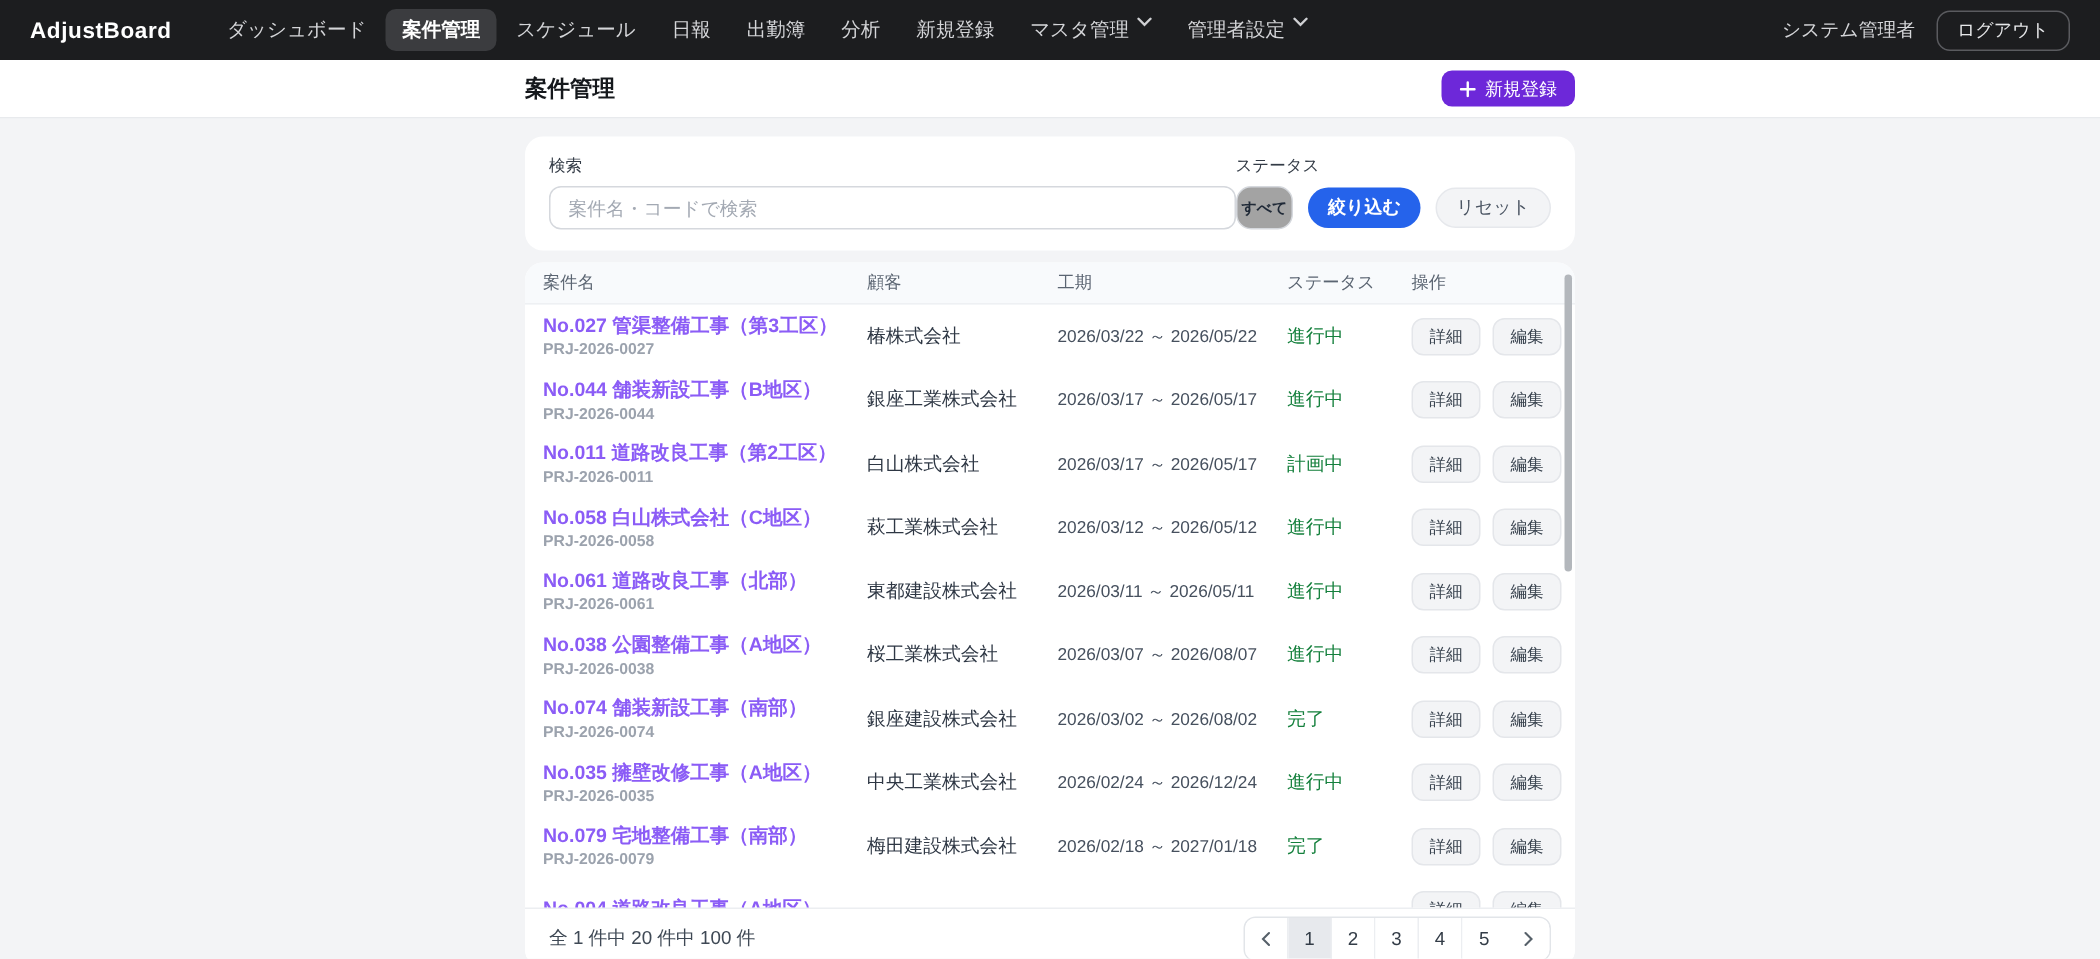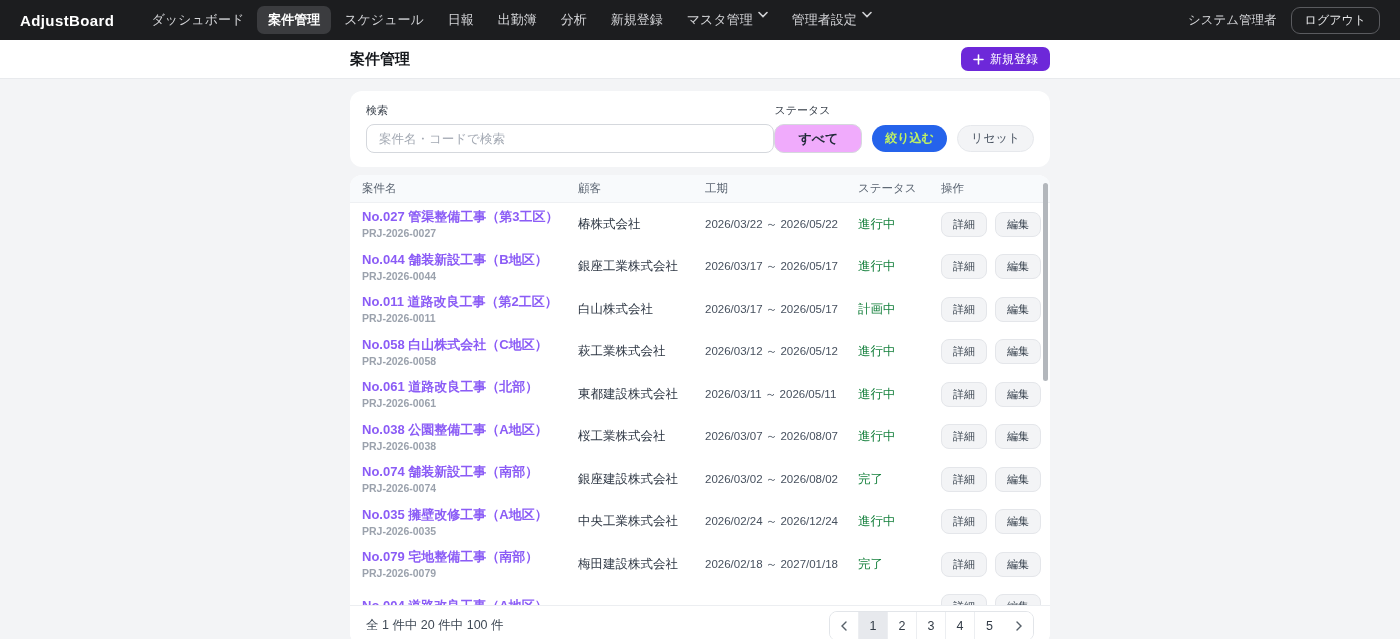--- a/index.html
+++ b/index.html
@@ -34,24 +34,24 @@
 
   
   .filter-card { padding:12px 16px 14px; display:flex; align-items:flex-end; }
   .field-label { font-size:11px; color:#333b46; margin-bottom:6px; }
   .filter-left { flex:1; }
   .search-input { width:100%; height:29px; border:1px solid #d5d8dd; border-radius:8px;
                   padding:0 12px; font-size:12.5px; color:#111827; outline:none;
                   font-family:"Liberation Sans","DejaVu Sans",sans-serif; }
   .search-input::placeholder { color:#a3a9b3; }
   .filter-right-row { display:flex; align-items:center; gap:10px; }
-  .status-select { height:29px; border:1px solid #d5d8dd; border-radius:10px; background:#f0abfc;
-                   padding:0 23px; font-size:13px; font-weight:bold; color:#1f2937;
+  .status-select { height:29px; border:1px solid #d5d8dd; border-radius:10px; background:#a3a3a3;
+                   padding:0 3px; font-size:10px; font-weight:bold; color:#1f2937;
                    display:flex; align-items:center; cursor:pointer; }
-  .apply-btn { height:27px; border:none; border-radius:14px; background:#2563eb; color:#bef264;
+  .apply-btn { height:27px; border:none; border-radius:14px; background:#2563eb; color:#ffffff;
                font-size:12px; font-weight:bold; padding:0 13px; cursor:pointer; }
   .reset-btn { height:27px; border:1px solid #e6e8ec; border-radius:14px; background:#f3f4f6;
                color:#4b5563; font-size:12px; padding:0 13px; cursor:pointer; }
 
   
   .table-card { margin-top:8px; overflow:hidden; position:relative; }
   .table-scroll { height:430px; overflow:hidden; position:relative; }
   .thead, .trow { display:grid; grid-template-columns:216px 127px 153px 83px 1fr;
                   padding-left:12px; align-items:center; }
   .thead { background:#f8fafc; border-bottom:1px solid #eef0f3; height:28px; }

